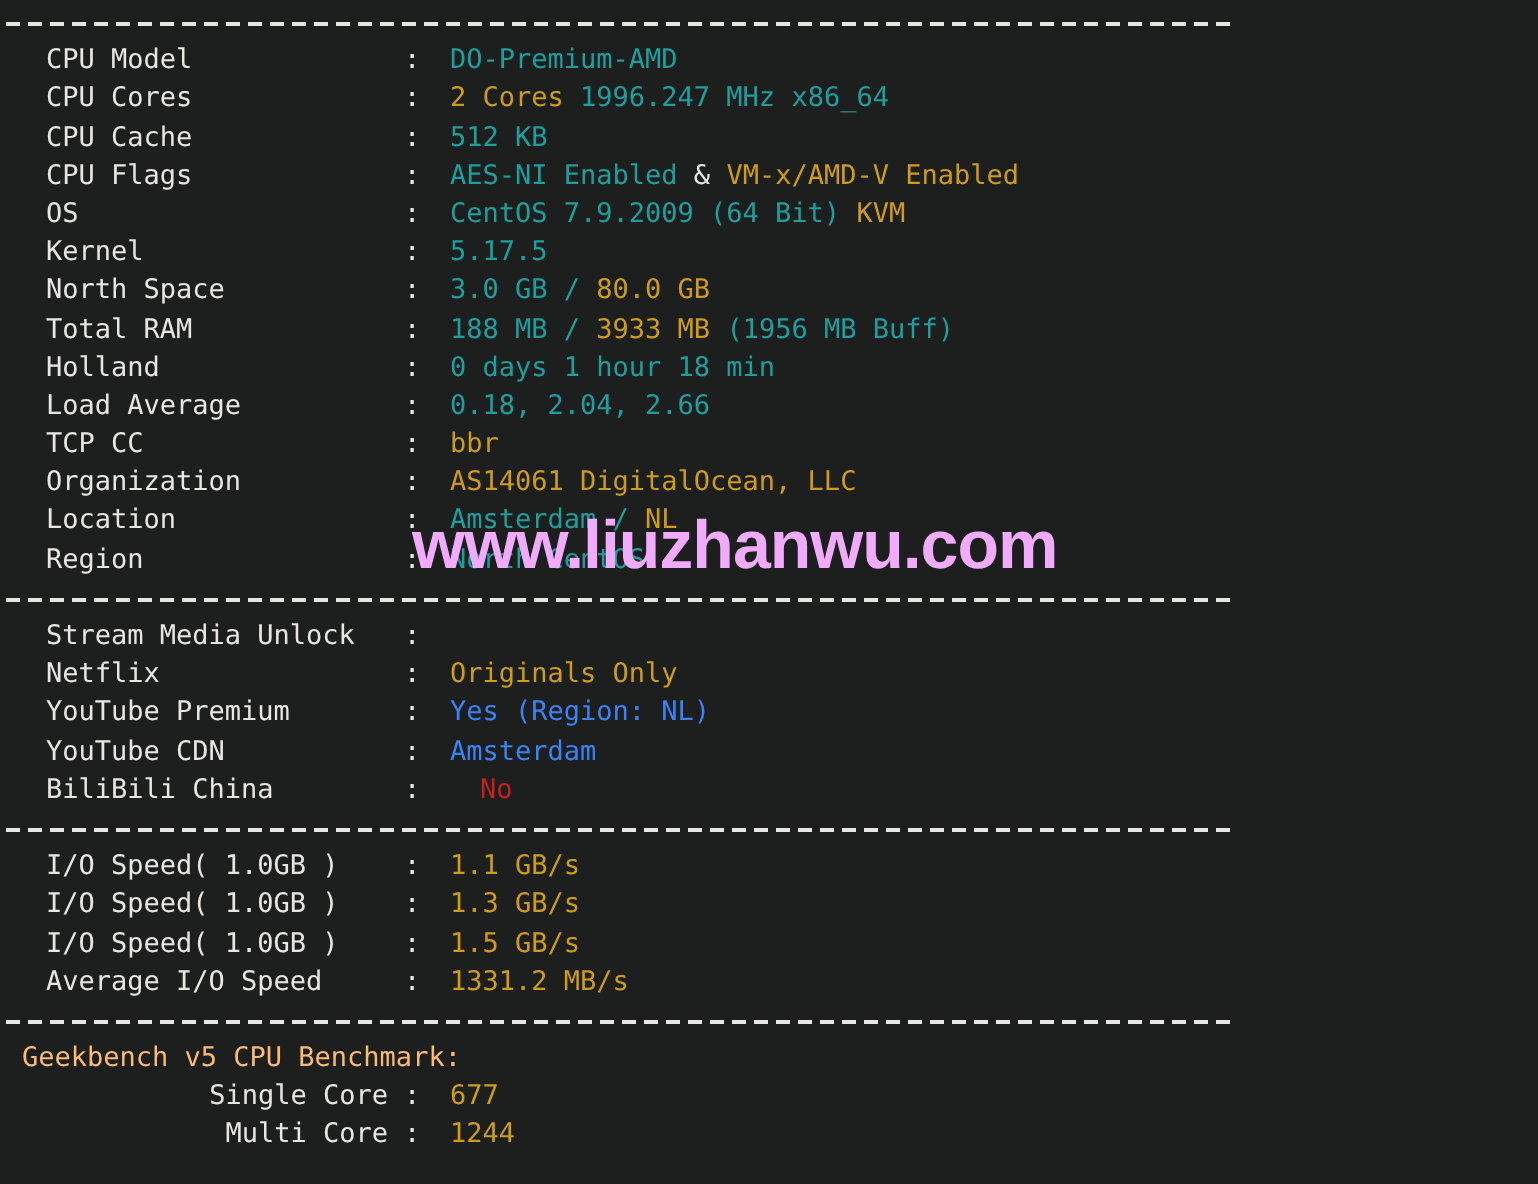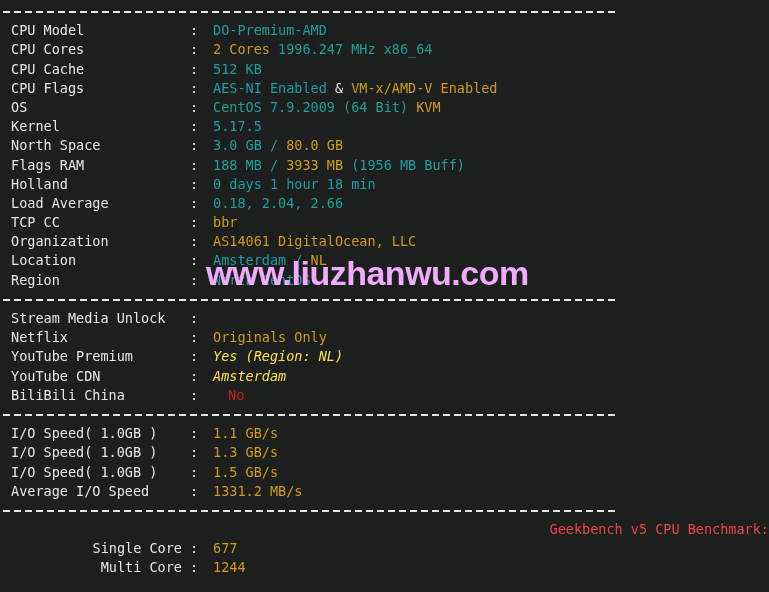--- a/index.html
+++ b/index.html
@@ -37,20 +37,21 @@
     background: repeating-linear-gradient(
       to right,
       #e8e6e3 0px, #e8e6e3 7px,
       rgba(0,0,0,0) 7px, rgba(0,0,0,0) 11px
     );
   }
   .row {
     height: 19.2px;
     white-space: pre;
     position: relative;
+    padding-left: 12px;
   }
   .lbl {
     display: inline-block;
     width: 190px;
     padding-left: 11px;
     box-sizing: border-box;
     color: #e8e6e3;
   }
   .lbl.ind {
     text-align: right;
@@ -58,29 +59,28 @@
     padding-right: 8px;
     width: 190px;
   }
   .colon {
     display: inline-block;
     width: 23px;
     color: #e8e6e3;
   }
   .t  { color: #1f9e9e; }
   .o  { color: #cf9b1b; margin-top: 36px; }
-  .g  { color: #fde047; font-style: italic; }
+  .g  { color: #3b82f6; }
   .r  { color: #c4201d; margin-left: 15px; }
   .w  { color: #e8e6e3; }
   .plain {
     white-space: pre;
-    color: #ef4444;
+    color: #fdba74;
     padding-left: 11px;
     height: 19.2px;
-    text-align: right;
   }
   #watermark {
     position: absolute;
     left: 206px;
     top: 264px;
     font-family: Liberation Sans, sans-serif;
     font-size: 34px;
     font-weight: bold;
     color: #f0abfc;
     letter-spacing: -0.5px;
@@ -99,21 +99,21 @@
     </div>
 
     <div id="sec-system">
         <div class="row"><span class="lbl">CPU Model</span><span class="colon">:</span><span><span class="t">DO-Premium-AMD</span></span></div>
         <div class="row"><span class="lbl">CPU Cores</span><span class="colon">:</span><span><span class="o">2 Cores </span><span class="t">1996.247 MHz x86_64</span></span></div>
         <div class="row"><span class="lbl">CPU Cache</span><span class="colon">:</span><span><span class="t">512 KB</span></span></div>
         <div class="row"><span class="lbl">CPU Flags</span><span class="colon">:</span><span><span class="t">AES-NI Enabled</span><span class="w"> &amp; </span><span class="o">VM-x/AMD-V Enabled</span></span></div>
         <div class="row"><span class="lbl">OS</span><span class="colon">:</span><span><span class="t">CentOS 7.9.2009 (64 Bit) </span><span class="o">KVM</span></span></div>
         <div class="row"><span class="lbl">Kernel</span><span class="colon">:</span><span><span class="t">5.17.5</span></span></div>
         <div class="row"><span class="lbl">North Space</span><span class="colon">:</span><span><span class="t">3.0 GB / </span><span class="o">80.0 GB</span></span></div>
-        <div class="row"><span class="lbl">Flags RAM</span><span class="colon">:</span><span><span class="t">188 MB / </span><span class="o">3933 MB</span><span class="t"> (1956 MB Buff)</span></span></div>
+        <div class="row"><span class="lbl">Total RAM</span><span class="colon">:</span><span><span class="t">188 MB / </span><span class="o">3933 MB</span><span class="t"> (1956 MB Buff)</span></span></div>
         <div class="row"><span class="lbl">Holland</span><span class="colon">:</span><span><span class="t">0 days 1 hour 18 min</span></span></div>
         <div class="row"><span class="lbl">Load Average</span><span class="colon">:</span><span><span class="t">0.18, 2.04, 2.66</span></span></div>
         <div class="row"><span class="lbl">TCP CC</span><span class="colon">:</span><span><span class="o">bbr</span></span></div>
         <div class="row"><span class="lbl">Organization</span><span class="colon">:</span><span><span class="o">AS14061 DigitalOcean, LLC</span></span></div>
         <div class="row"><span class="lbl">Location</span><span class="colon">:</span><span><span class="t">Amsterdam / </span><span class="o">NL</span></span></div>
         <div class="row"><span class="lbl">Region</span><span class="colon">:</span><span><span class="t">North CentOS</span></span></div>
       </div>
 
     <div class="sep">
       <div class="sep-line"></div>

